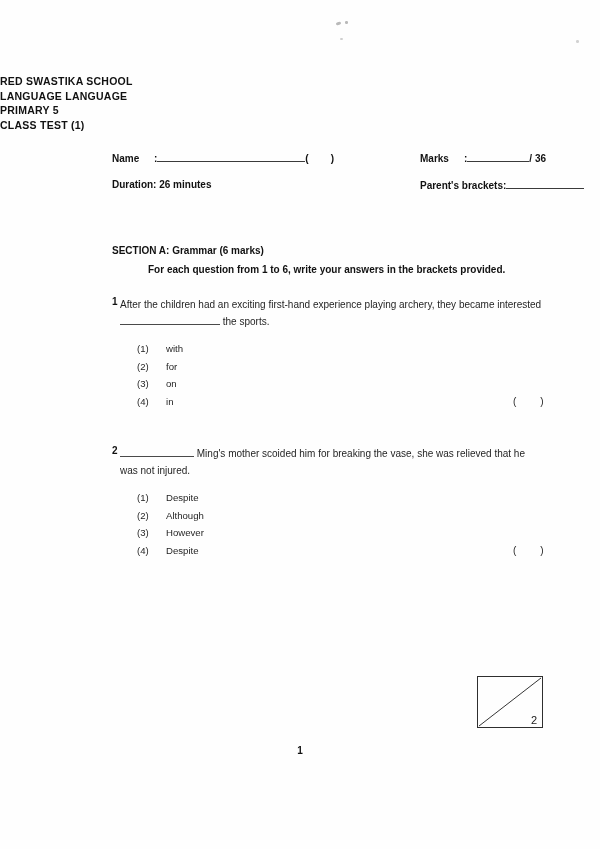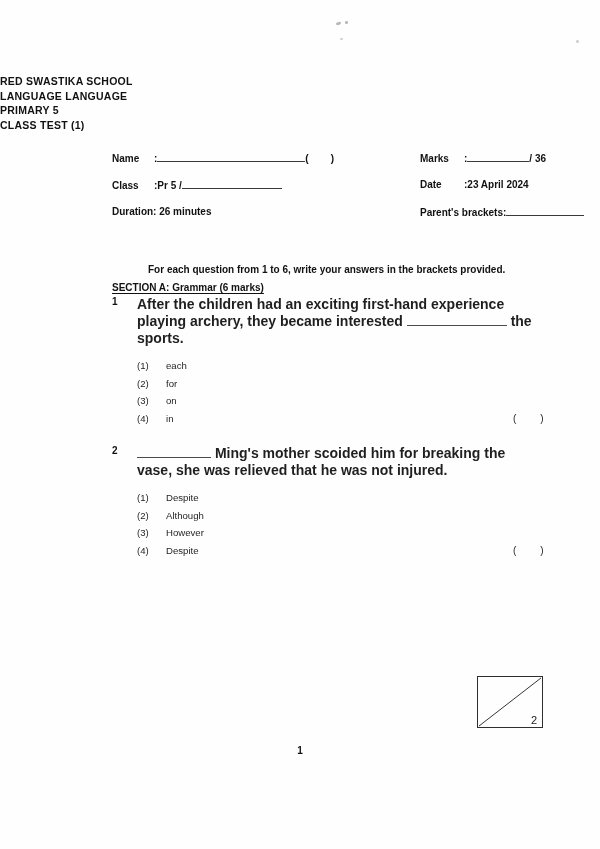--- a/index.html
+++ b/index.html
@@ -86,23 +86,21 @@
   .brk-gap { display: inline-block; width: 22px; }
 
   
   .section-title {
     position: absolute;
     left: 112px;
     top: 245px;
     font-size: 10px;
     font-weight: bold;
     color: #111;
-    text-decoration: underline;
     text-underline-offset: 2px;
-    margin-top: 37px;
   }
   .instruction {
     position: absolute;
     left: 112px;
     top: 264px;
     font-size: 10px;
     font-weight: bold;
     color: #111;
     padding-left: 36px;
   }
@@ -111,25 +109,24 @@
   .question { position: absolute; left: 112px; width: 432px; }
   .q-num {
     position: absolute;
     left: 0;
     top: 0;
     font-size: 10px;
     font-weight: bold;
     color: #111;
   }
   .q-text {
-    margin-left: 25px;
-    font-size: 14px;
+    margin-left: 8px;
+    font-size: 10px;
     line-height: 17px;
     color: #1f1f1f;
-    font-weight: bold;
   }
   .blank-inline {
     display: inline-block;
     border-bottom: 1px solid #4a4a4a;
     height: 9px;
     vertical-align: baseline;
   }
   .blank-w1 { width: 74px; }
   .blank-w2 { width: 100px; }
 
@@ -202,24 +199,20 @@
     <div class="hline">CLASS TEST (1)</div>
   </div>
 
   <div class="particulars">
 
     <div class="prow">
       <span class="pleft"><span class="lbl-k lbl-name">Name</span><span>:</span><span class="rule name-rule"></span><span>(</span><span class="brk-gap"></span><span>)</span></span>
       <span class="pright"><span class="lbl-k lbl-marks">Marks</span><span>:</span><span class="rule marks-rule"></span><span>/ 36</span></span>
     </div>
 
-    <div class="prow">
-      <span class="pleft"><span class="lbl-k lbl-class">Class</span><span>:</span><span>Pr 5 /</span><span class="rule class-rule"></span></span>
-      <span class="pright"><span class="lbl-k lbl-date">Date</span><span>:</span><span>23 April 2024</span></span>
-    </div>
 
     <div class="prow">
       <span class="pleft">Duration: 26 minutes</span>
       <span class="pright"><span>Parent's brackets:</span><span class="rule sign-rule"></span></span>
     </div>
 
   </div>
 
   <div class="section-title">SECTION A: Grammar (6 marks)</div>
   <div class="instruction">For each question from 1 to 6, write your answers in the brackets provided.</div>
@@ -227,21 +220,21 @@
   <div class="question" style="top:296px;">
     <div class="q-num">1</div>
     <div class="q-text">
       <span>After the children had an exciting first-hand experience playing archery, they became interested</span>
       <span class="blank-inline blank-w2"></span>
       <span>the sports.</span>
     </div>
     <div class="options">
       <div class="opt">
         <span class="opt-num">(1)</span>
-        <span class="opt-text">each</span>
+        <span class="opt-text">with</span>
       </div>
       <div class="opt">
         <span class="opt-num">(2)</span>
         <span class="opt-text">for</span>
       </div>
       <div class="opt">
         <span class="opt-num">(3)</span>
         <span class="opt-text">on</span>
       </div>
       <div class="opt">

